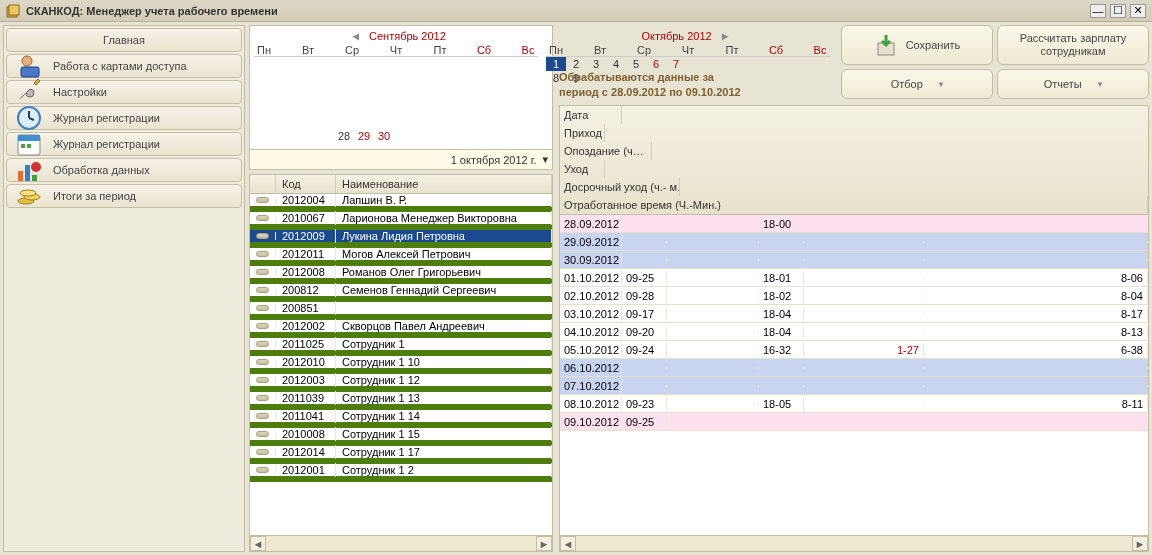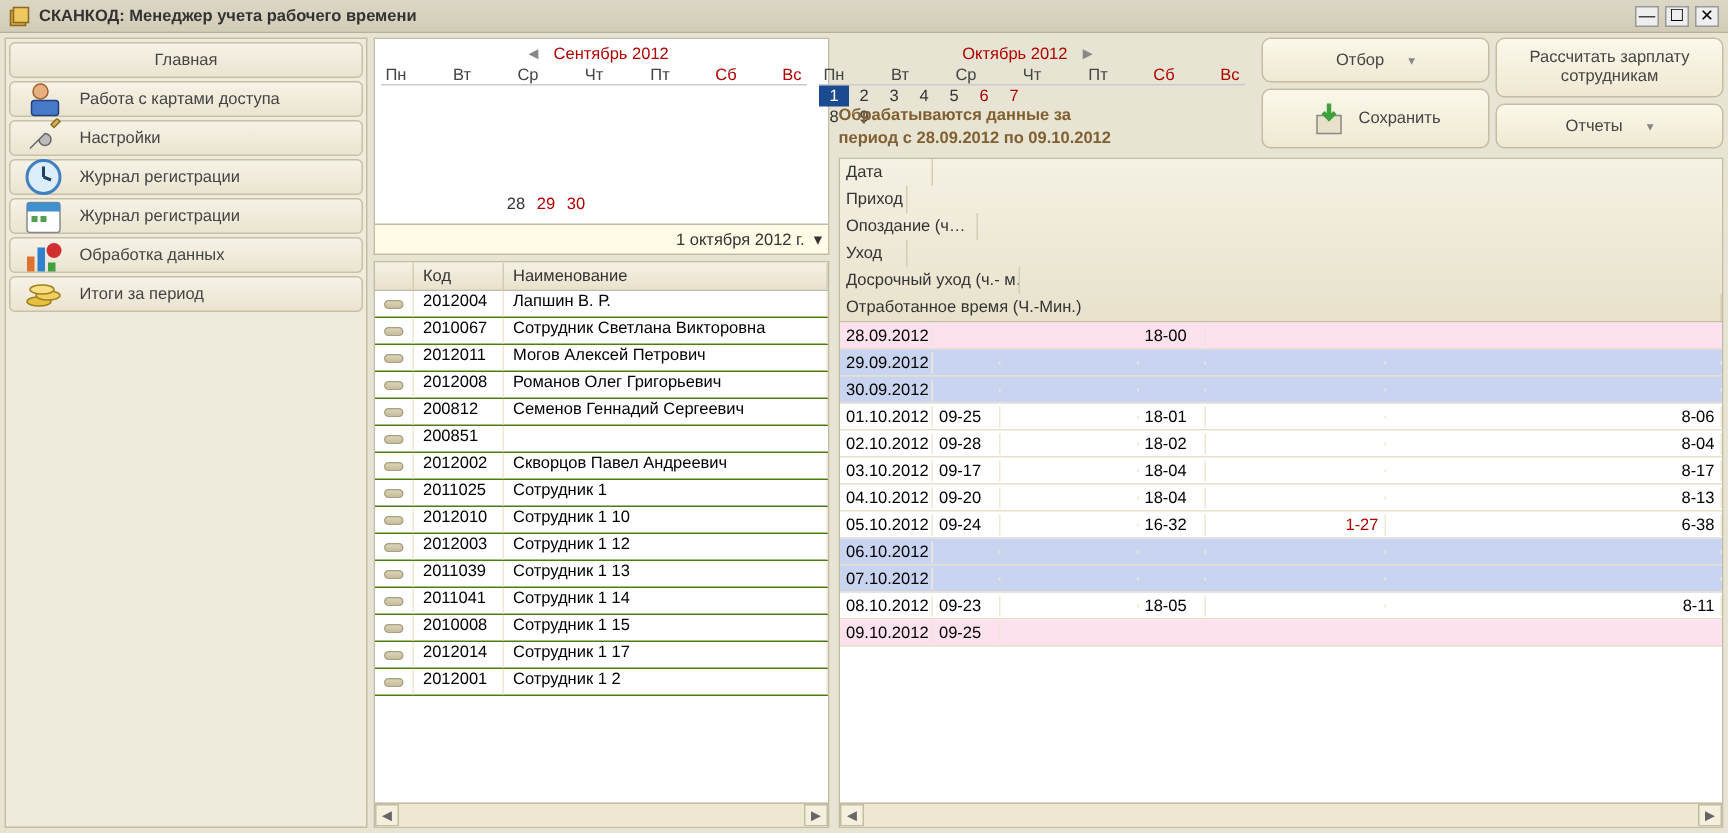--- a/index.html
+++ b/index.html
@@ -30,21 +30,21 @@
 .wk span.sel { background:#1b4a8f; color:#fff; }
 .datebar { height:20px; background:#fffbe6; border:1px solid #c4bda4; border-top:none; display:flex; align-items:center; justify-content:flex-end; padding:0 4px; color:#333; }
 .datebar .dd { margin-left:6px; cursor:pointer; }
 .emplist { flex:1; border:1px solid #c4bda4; margin-top:4px; background:#fff; display:flex; flex-direction:column; overflow:hidden; }
 .ehdr { display:flex; background:linear-gradient(#f5f1e3,#e8e2cc); border-bottom:1px solid #c4bda4; }
 .ehdr div { padding:3px 6px; border-right:1px solid #d4cdb4; color:#333; }
 .ecol0 { width:26px; }
 .ecol1 { width:60px; }
 .ecol2 { flex:1; }
 .erows { flex:1; overflow: hidden; }
-.erow { display:flex; border-bottom:1px solid #4d7c0f; cursor:pointer; height:18px; }
+.erow { display:flex; border-bottom:6px solid #4d7c0f; cursor:pointer; height:18px; align-items:center; }
 .erow div { padding:1px 6px; border-right:1px solid #eee8d4; overflow:hidden; white-space:nowrap; }
 .erow.sel { background:#1b4a8f; color:#fff; }
 .erow .ecol0 { display:flex; align-items:center; justify-content:center; }
 .pill { width:14px; height:6px; background:linear-gradient(#dcd4b8,#c8be9a); border:1px solid #a8a080; border-radius:3px; }
 .scrollbar { height:16px; background:#efe8d0; border-top:1px solid #c4bda4; display:flex; }
 .sb-btn { width:16px; border:1px solid #c4bda4; background:#f5f0de; display:flex; align-items:center; justify-content:center; color:#666; }
 .rightcol { flex:1; display:flex; flex-direction:column; }
 .toprow { display:flex; align-items:flex-end; gap:4px; }
 .period-msg { color:#806030; font-weight:bold; font-size:13px; line-height:1.3; padding: 12px 0 0 0; flex:1; }
 .btncol { display:flex; flex-direction:column; gap:4px; }
@@ -231,21 +231,28 @@
                 <span class="pill"></span>
               </div>
               <div class="ecol1">2012004</div>
               <div class="ecol2">Лапшин В. Р.</div>
             </div>
             <div class="erow">
               <div class="ecol0">
                 <span class="pill"></span>
               </div>
               <div class="ecol1">2010067</div>
-              <div class="ecol2">Сотрудник Светлана Викторовна</div>
+              <div class="ecol2">Ларионова Менеджер Викторовна</div>
+            </div>
+            <div class="erow sel">
+              <div class="ecol0">
+                <span class="pill"></span>
+              </div>
+              <div class="ecol1">2012009</div>
+              <div class="ecol2">Лукина  Лидия Петровна</div>
             </div>
             <div class="erow">
               <div class="ecol0">
                 <span class="pill"></span>
               </div>
               <div class="ecol1">2012011</div>
               <div class="ecol2">Могов Алексей Петрович</div>
             </div>
             <div class="erow">
               <div class="ecol0">
@@ -339,29 +346,29 @@
       </div>
     </div>
 
     <div class="rightcol">
       <div class="toprow">
         <div class="period-msg">
           <div>Обрабатываются данные за</div>
           <div>период с 28.09.2012 по 09.10.2012</div>
         </div>
         <div class="btncol">
-          <div class="toolbtn small drop">
-              <span>Отбор</span>
-            </div>
           <div class="toolbtn">
             <span class="bicon"><svg width="24" height="24">
                   <rect x="4" y="10" width="16" height="12" fill="#e8e0c8" stroke="#888"></rect>
                   <path d="M12 2 L12 12 M8 8 L12 12 L16 8" stroke="#40a040" stroke-width="3" fill="none"></path>
                 </svg></span>
             <span>Сохранить</span>
+            </div>
+          <div class="toolbtn small drop">
+              <span>Отбор</span>
             </div>
         </div>
         <div class="btncol">
           <div class="toolbtn" style="text-align:center;line-height:1.2">
               <span>Рассчитать зарплату сотрудникам</span>
             </div>
           <div class="toolbtn small drop">
               <span>Отчеты</span>
             </div>
         </div>

